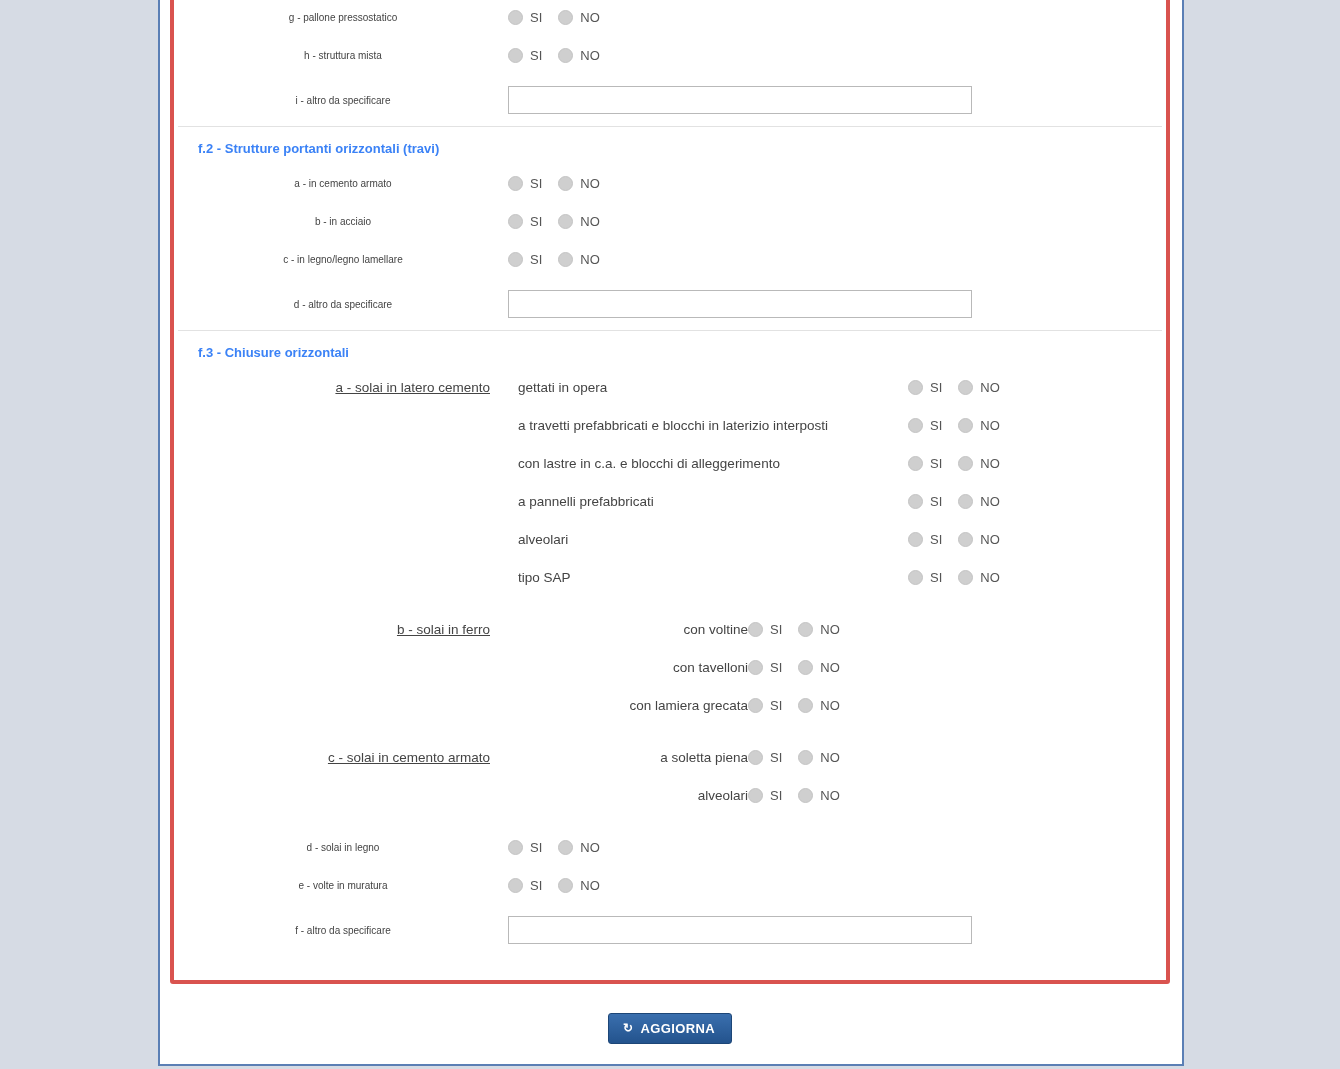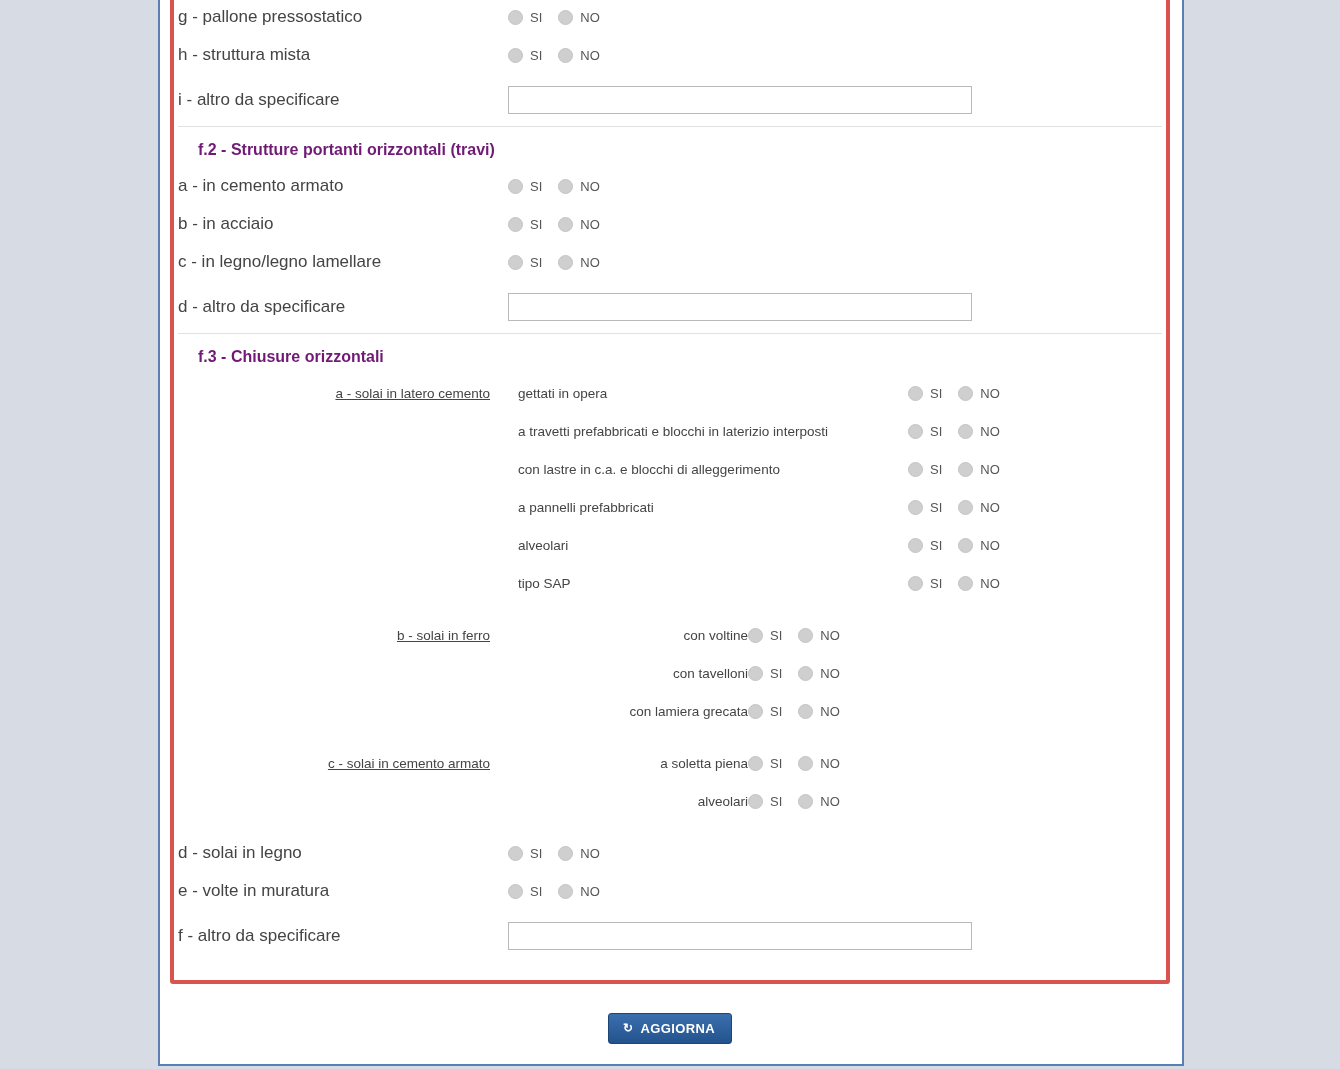--- a/index.html
+++ b/index.html
@@ -51,35 +51,35 @@
     top: 0;
     width: 984px;
     background: #fff;
   }
   .section {
     border-bottom: 1px solid #e2e2e2;
     padding: 0;
   }
   .section:last-child { border-bottom: none; }
   .section-title {
-    font-size: 16px;
+    font-size: 13px;
     font-weight: bold;
-    color: #701a75;
+    color: #3b82f6;
     padding: 14px 0 8px 20px;
   }
   .row {
     display: flex;
     align-items: center;
     min-height: 38px;
   }
   .row-label {
     width: 330px;
-    text-align: left;
+    text-align: center;
     padding-right: 0;
-    font-size: 17px;
+    font-size: 10px;
     color: #444;
     box-sizing: border-box;
   }
   .radio-group {
     display: flex;
     align-items: center;
     gap: 0;
   }
   .radio {
     width: 15px;

